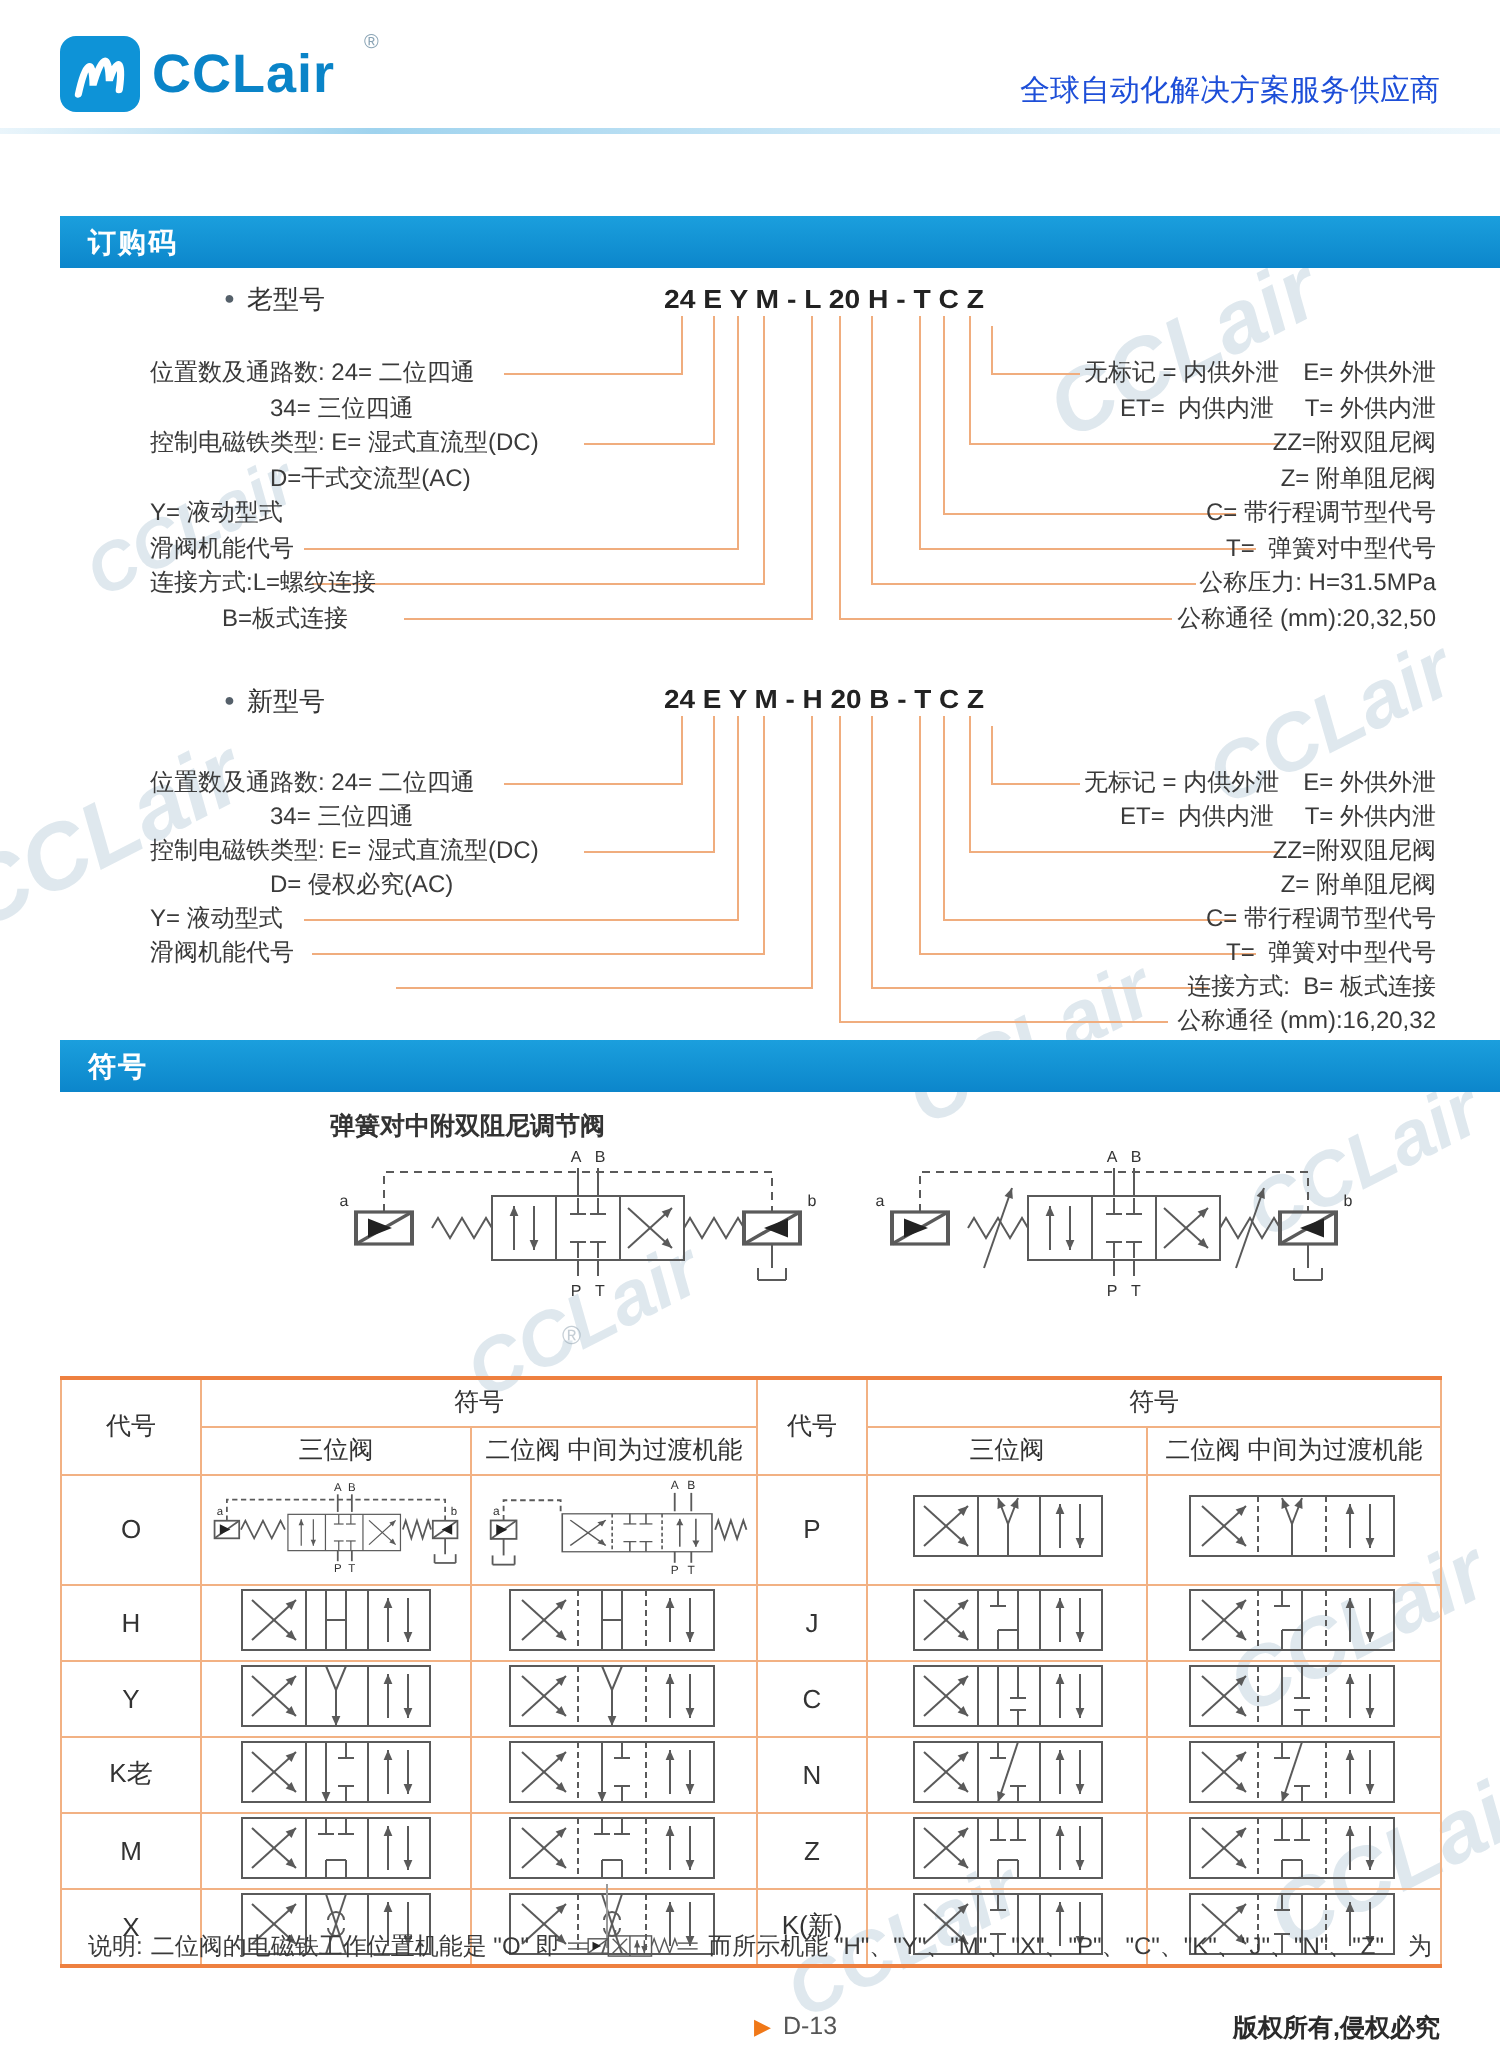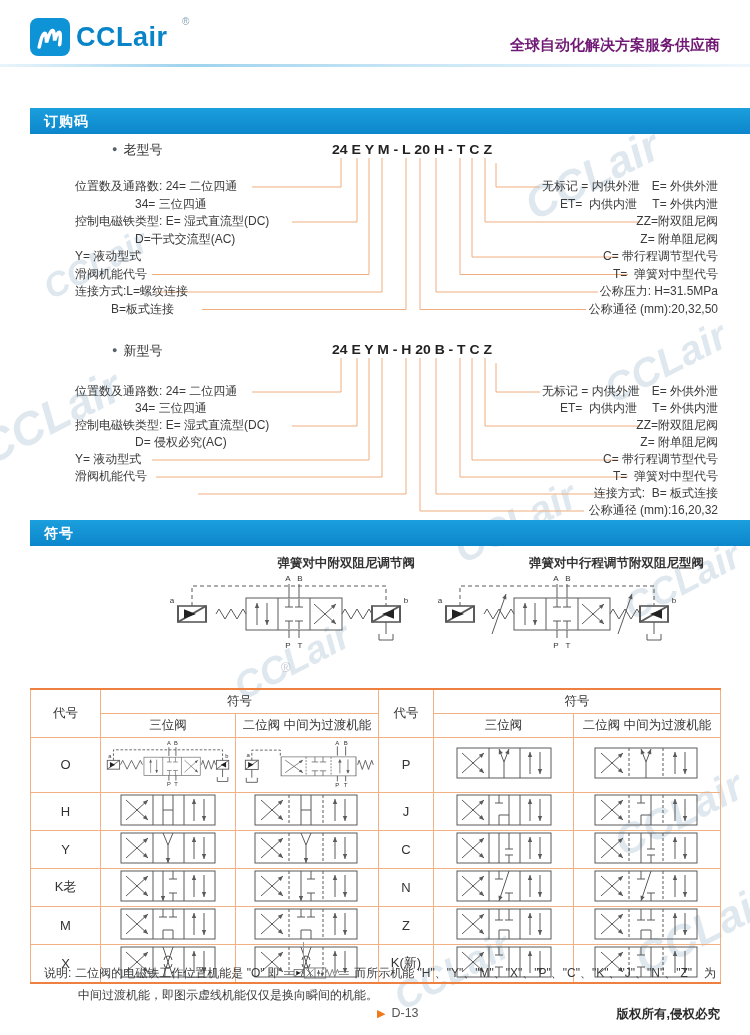--- a/index.html
+++ b/index.html
@@ -3,40 +3,40 @@
 <meta charset="utf-8">
 <style>
   html,body{margin:0;padding:0;background:#fff;}
   body{font-family:"Liberation Sans","DejaVu Sans",sans-serif;color:#333;}
   #page{position:relative;width:750px;height:1035px;background:#fff;overflow:hidden;}
 
   
   .logo-box{position:absolute;left:30px;top:18px;width:40px;height:38px;background:#0e93d7;border-radius:8px;}
   .brand{position:absolute;left:76px;top:22px;font-size:27px;font-weight:bold;color:#0a84c8;letter-spacing:.5px;}
   .brand-reg{position:absolute;left:182px;top:16px;font-size:10px;color:#8aa4b5;}
-  .tagline{position:absolute;right:30px;top:36px;font-size:15px;font-weight:bold;color:#701a75;}
+  .tagline{position:absolute;right:30px;top:36px;font-size:15px;font-weight:normal;color:#1d4ed8;}
   .head-rule{position:absolute;left:0;top:64px;width:750px;height:3px;
     background:linear-gradient(90deg,#eaf5fb,#9fd3ee 25%,#c9e6f6 55%,#eef7fc);}
 
   
   .bar{position:absolute;left:30px;width:744px;height:26px;line-height:26px;
     background:linear-gradient(180deg,#1b9fdd,#0c86cb);color:#fff;font-size:14px;font-weight:bold;
     padding-left:14px;box-sizing:border-box;letter-spacing:1px;}
 
   .bullet-label{position:absolute;font-size:13px;color:#333;}
   .bullet-label .dot{color:#55606a;font-size:9px;vertical-align:2px;margin-right:6px;}
 
   .lab-col{position:absolute;font-size:12px;color:#3a3a3a;white-space:pre;}
   .lab-col.rt{text-align:right;}
   .old-col{line-height:17.5px;}
   .new-col{line-height:17px;}
 
   .ord-svg{position:absolute;left:0;top:0;}
 
-  .dia-title{position:absolute;font-size:12.5px;font-weight:bold;color:#333;text-align:right;font-family:Liberation Mono, monospace;}
+  .dia-title{position:absolute;font-size:12.5px;font-weight:bold;color:#333;text-align:left;font-family:Liberation Mono, monospace;}
 
   
   table.spool{position:absolute;left:30px;top:688px;width:690px;border-collapse:collapse;table-layout:fixed;}
   table.spool td,table.spool th{border:1px solid #f2b183;font-weight:normal;text-align:center;
     font-size:12.5px;color:#333;padding:0;}
   table.spool{border-top:2px solid #ee8040;border-bottom:2px solid #ee8040;}
   table.spool .hrow{height:24px;}
   table.spool .code{font-size:13px;}
   table.spool .orow{height:55px;}
   table.spool .drow{height:33px;}
@@ -146,21 +146,20 @@
           <path d="M436,23 V154 H604"></path>
           <path d="M420,23 V171 H584"></path>
       </g>
     </svg>
     <div class="lab-col new-col" style="left:75px;top:43px;"><div>位置数及通路数: 24= 二位四通</div><div>　　　　　34= 三位四通</div><div>控制电磁铁类型: E= 湿式直流型(DC)</div><div>　　　　　D= 侵权必究(AC)</div><div>Y= 液动型式</div><div>滑阀机能代号</div></div>
     <div class="lab-col new-col rt" style="right:32px;top:43px;"><div>无标记 = 内供外泄　E= 外供外泄</div><div>ET=  内供内泄　 T= 外供内泄</div><div>ZZ=附双阻尼阀</div><div>Z= 附单阻尼阀</div><div>C= 带行程调节型代号</div><div>T=  弹簧对中型代号</div><div>连接方式:  B= 板式连接</div><div>公称通径 (mm):16,20,32</div></div>
   </div>
 
   <div class="bar" style="top:520px;">符号</div>
   <div class="dia-title" style="left:165px;top:555px;width:250px;">弹簧对中附双阻尼调节阀</div>
-  <div class="dia-title" style="left:408px;top:555px;width:296px;">弹簧对中行程调节附双阻尼型阀</div>
   <svg style="position:absolute;left:160px;top:568px;" width="260" height="88" viewBox="0 0 260 88">
       <g transform="translate(86,30)">
         <rect x="0" y="0" width="96" height="32" fill="none" stroke="#5a5a5a"></rect>
         <line x1="32" y1="0" x2="32" y2="32" stroke="#5a5a5a" stroke-width="1" stroke-dasharray="none"></line>
         <line x1="64" y1="0" x2="64" y2="32" stroke="#5a5a5a" stroke-width="1" stroke-dasharray="none"></line>
         <g transform="translate(0,-1)">
           <line x1="11" y1="28" x2="11" y2="6" stroke="#5a5a5a" stroke-width="1" stroke-dasharray="none"></line>
           <polygon points="11,6 13.2,11 8.8,11" fill="#5a5a5a"></polygon>
           <line x1="21" y1="6" x2="21" y2="28" stroke="#5a5a5a" stroke-width="1" stroke-dasharray="none"></line>
           <polygon points="21,28 18.8,23 23.2,23" fill="#5a5a5a"></polygon>
@@ -820,18 +819,17 @@
           <polygon points="48,7 50.2,12 45.8,12" fill="#5a5a5a"></polygon>
           <line x1="53" y1="7" x2="53" y2="16" stroke="#5a5a5a" stroke-width="1" stroke-dasharray="none"></line>
           <polygon points="53,16 50.8,11 55.2,11" fill="#5a5a5a"></polygon>
           <path d="M58,11 l1.8,-5 l1.8,5 l1.8,5 l1.8,-5 l1.8,-5 l1.8,5 l1.8,5 l1.8,-5 l1.8,-5 l1.8,5" fill="none" stroke="#5a5a5a"></path>
           <line x1="76" y1="9" x2="90" y2="9" stroke="#5a5a5a" stroke-width="1" stroke-dasharray="none"></line>
           <line x1="76" y1="13" x2="90" y2="13" stroke="#5a5a5a" stroke-width="1" stroke-dasharray="none"></line>
           <line x1="33" y1="0" x2="33" y2="4" stroke="#5a5a5a" stroke-width="1" stroke-dasharray="none"></line>
         </svg>
       <span>而所示机能 "H"、"Y"、"M"、"X"、"P"、"C"、"K"、"J"、"N"、"Z"　为</span>
     </div>
-    <div class="l2">中间过渡机能，即图示虚线机能仅仅是换向瞬间的机能。</div>
   </div>
 
   <div class="page-ind"><span class="tri">▶</span><span>D-13</span></div>
   <div class="copyright">版权所有,侵权必究</div>
 </div>
 
 </body></html>

